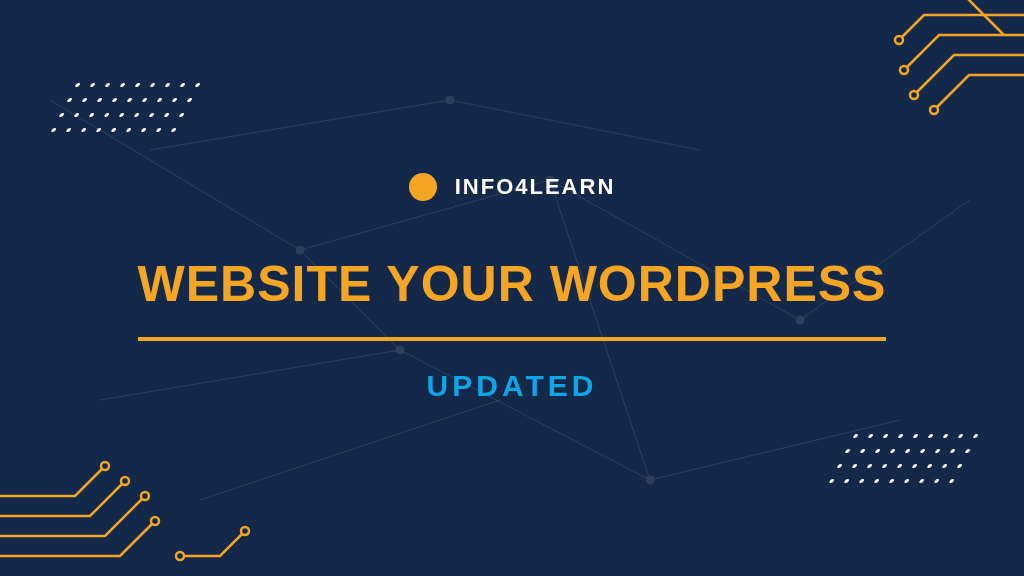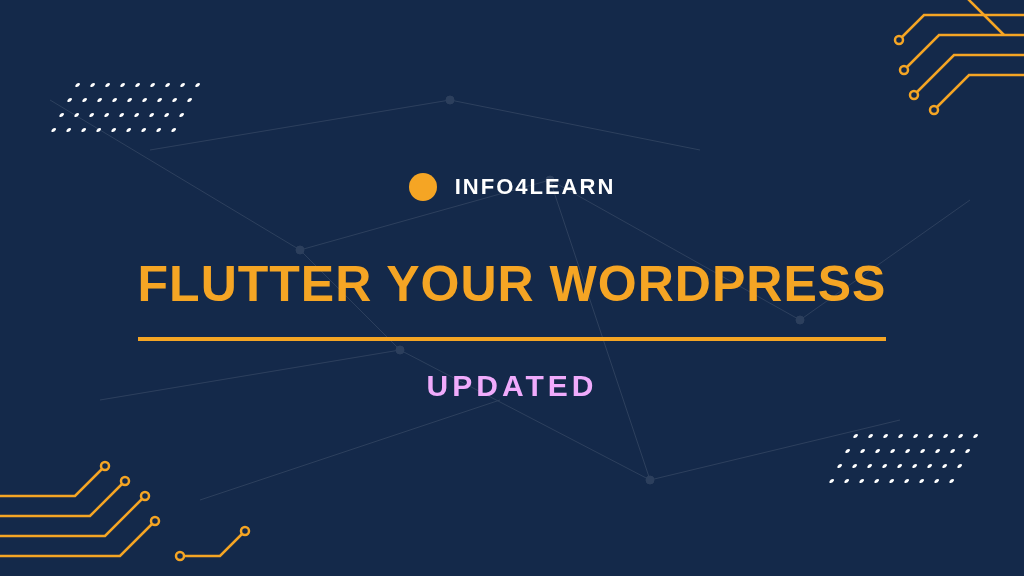--- a/index.html
+++ b/index.html
@@ -50,21 +50,21 @@
       font-weight: 900;
       text-align: center;
       line-height: 1.35;
       letter-spacing: 1px;
       padding-bottom: 18px;
       border-bottom: 4px solid #f5a524;
       margin-bottom: 28px;
       max-width: 880px;
     }
     .subtitle {
-      color: #f0abfc;
+      color: #0ea5e9;
       font-size: 30px;
       font-weight: 900;
       letter-spacing: 4px;
     }
     .circuit {
       position: absolute;
       stroke: #f5a524;
       stroke-width: 2.5;
       fill: none;
     }
@@ -238,16 +238,16 @@
       <circle cx="125" cy="50" r="2"></circle>
   </g>
 </svg>
 
 <div class="content">
   <div class="brand-row">
     <div class="brand-dot"></div>
     <div class="brand-text">INFO4LEARN</div>
   </div>
   <div class="headline">
-    <span>FLUTTER YOUR WORDPRESS</span><br>
+    <span>WEBSITE YOUR WORDPRESS</span><br>
   </div>
   <div class="subtitle">UPDATED</div>
 </div>
 
 </body></html>

